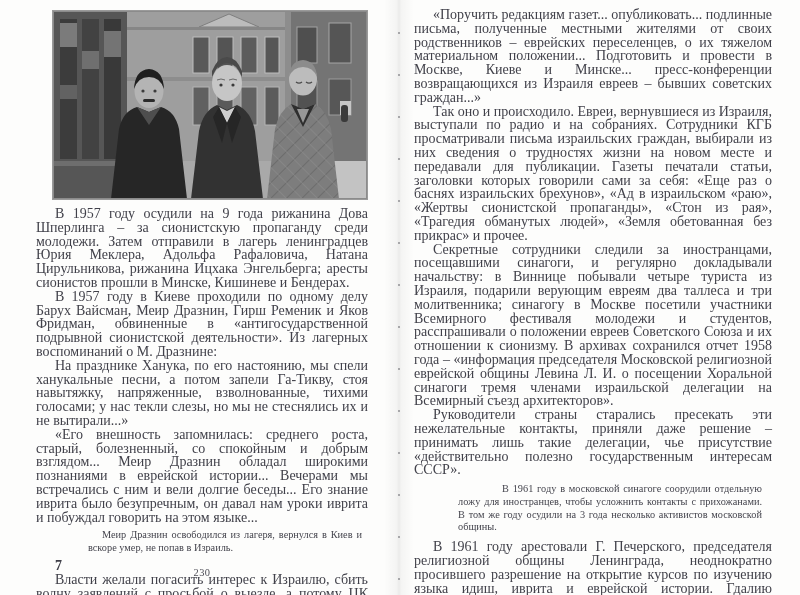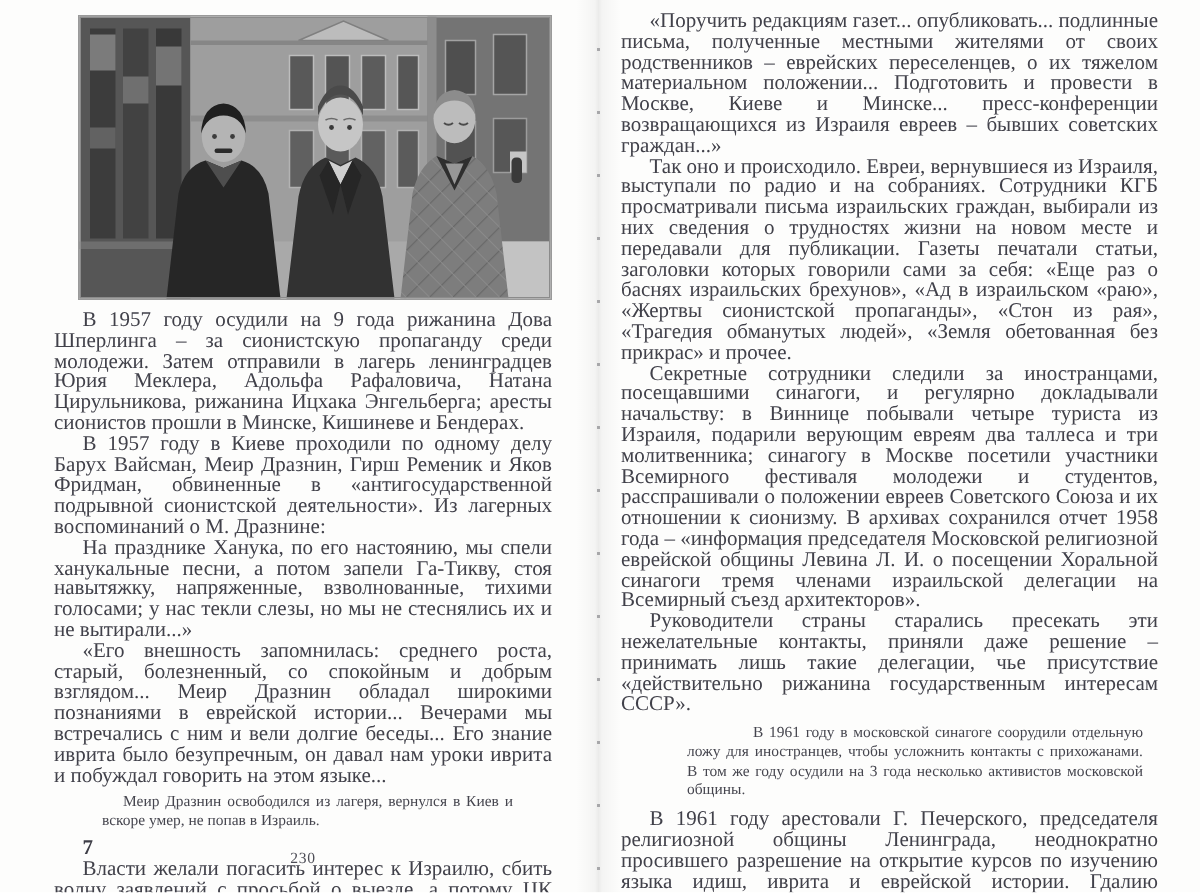--- a/index.html
+++ b/index.html
@@ -29,21 +29,21 @@
     font-size:9.4px;line-height:11px;text-align:center;margin-top:6px;
     color:#4b4b54;letter-spacing:.2px;
   }
   .text-block{margin-top:7px;}
   .page-right .text-block{margin-top:8px;}
   p.body{
     font-size:14px;line-height:13.8px;text-align:justify;
     text-indent:19px;margin:0;
   }
   .note{
-    font-size:10.3px;line-height:12.8px;text-align:justify;margin:5px 0 4px 32px;
+    font-size:10.3px;line-height:12.8px;text-align:justify;margin:5px 0 4px 52px;
     width:274px;text-indent:14px;color:#45454e;
   }
   .page-right .note{margin:6px 0 6px 44px;width:304px;text-indent:44px;}
   .section-number{
     text-align:center;font-size:14.5px;font-weight:bold;margin:13px 0 11px;
     color:#3e3e47;text-indent:0;
   }
   .page-number{
     position:absolute;left:0;right:0;bottom:17px;text-align:center;
     font-size:10.4px;color:#4d4d56;letter-spacing:.5px;
@@ -158,20 +158,20 @@
   </section>
 
   <div class="gutter"></div>
   <div class="stitches"></div>
 
   <section class="page page-right">
     <div class="text-block">
       <p class="body">«Поручить редакциям газет... опубликовать... подлинные письма, полученные местными жителями от своих родственников – еврейских переселенцев, о их тяжелом материальном положении... Подготовить и провести в Москве, Киеве и Минске... пресс-конференции возвращающихся из Израиля евреев – бывших советских граждан...»</p>
       <p class="body">Так оно и происходило. Евреи, вернувшиеся из Израиля, выступали по радио и на собраниях. Сотрудники КГБ просматривали письма израильских граждан, выбирали из них сведения о трудностях жизни на новом месте и передавали для публикации. Газеты печатали статьи, заголовки которых говорили сами за себя: «Еще раз о баснях израильских брехунов», «Ад в израильском «раю», «Жертвы сионистской пропаганды», «Стон из рая», «Трагедия обманутых людей», «Земля обетованная без прикрас» и прочее.</p>
       <p class="body">Секретные сотрудники следили за иностранцами, посещавшими синагоги, и регулярно докладывали начальству: в Виннице побывали четыре туриста из Израиля, подарили верующим евреям два таллеса и три молитвенника; синагогу в Москве посетили участники Всемирного фестиваля молодежи и студентов, расспрашивали о положении евреев Советского Союза и их отношении к сионизму. В архивах сохранился отчет 1958 года – «информация председателя Московской религиозной еврейской общины Левина Л. И. о посещении Хоральной синагоги тремя членами израильской делегации на Всемирный съезд архитекторов».</p>
-      <p class="body">Руководители страны старались пресекать эти нежелательные контакты, приняли даже решение – принимать лишь такие делегации, чье присутствие «действительно рижанина государственным интересам СССР».</p>
+      <p class="body">Руководители страны старались пресекать эти нежелательные контакты, приняли даже решение – принимать лишь такие делегации, чье присутствие «действительно полезно государственным интересам СССР».</p>
       <p class="note">В 1961 году в московской синагоге соорудили отдельную ложу для иностранцев, чтобы усложнить контакты с прихожанами. В том же году осудили на 3 года несколько активистов московской общины.</p>
       <p class="body">В 1961 году арестовали Г. Печерского, председателя религиозной общины Ленинграда, неоднократно просившего разрешение на открытие курсов по изучению языка идиш, иврита и еврейской истории. Гдалию Печерского, Наума Каганова и Евсея Дынкина обвинили в «преступных связях с сотрудниками посольства капиталистического государства» (имелся в виду Израиль), а также в распространении «антисоветской литературы», полученной у этих дипломатов.</p>
     </div>
 
   </section>
 
 </main>
 
 </body></html>

